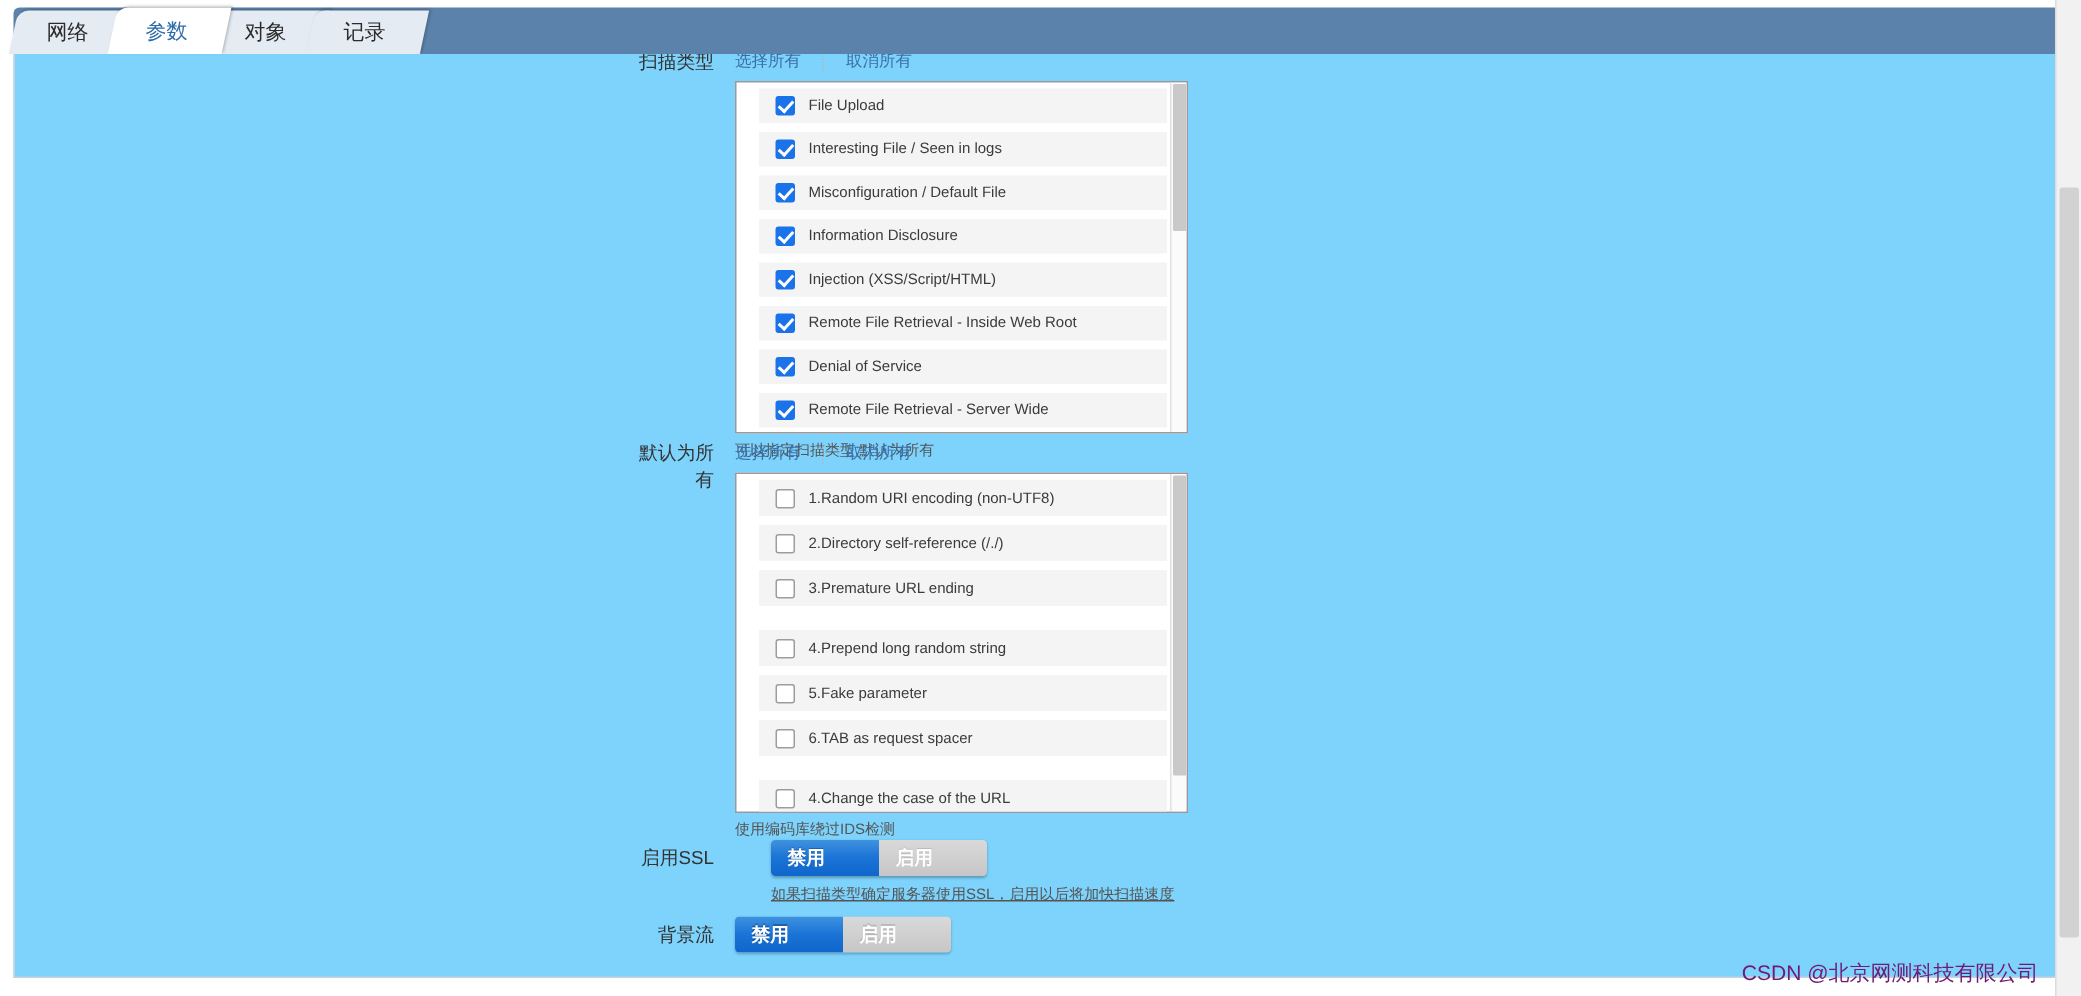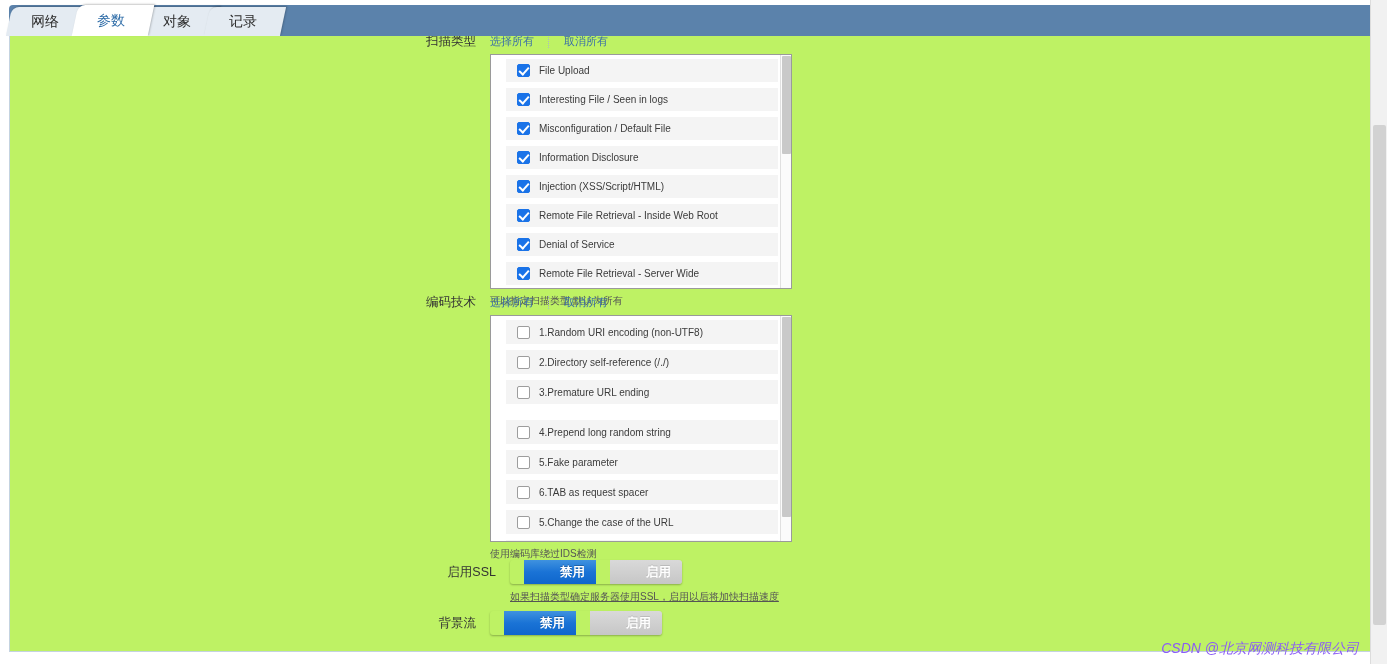--- a/index.html
+++ b/index.html
@@ -76,21 +76,21 @@
   }
   .tab:first-child { margin-left: 0; }
 
   
   .panel {
     position: absolute;
     left: 9px;
     top: 36px;
     width: 1369px;
     height: 616px;
-    background: #bef264;
+    background: #7dd3fc;
     border: 1px solid #c4d3e0;
     border-top: none;
     box-sizing: border-box;
     overflow: hidden;
   }
 
   
   .form-row {
     position: absolute;
     display: flex;
@@ -224,25 +224,24 @@
     border-radius: 3px;
     overflow: hidden;
     box-shadow: 0 1px 2px rgba(0,0,0,0.28);
     user-select: none;
   }
   .toggle .seg {
     min-width: 50px;
     padding: 0 11px;
     height: 24px;
     line-height: 24px;
-    text-align: right;
+    text-align: left;
     font-size: 12.5px;
     font-weight: bold;
     cursor: pointer;
-    margin-left: 14px;
   }
   .toggle .seg.on {
     color: #ffffff;
     background: linear-gradient(to bottom, #3f92df 0%, #1a73d6 50%, #0f66cc 100%);
     text-shadow: 0 -1px 0 rgba(0,0,0,0.25);
   }
   .toggle .seg.off {
     color: #ffffff;
     background: linear-gradient(to bottom, #d9d9d9 0%, #cfcfcf 55%, #c6c6c6 100%);
     text-shadow: 0 -1px 0 rgba(0,0,0,0.12);
@@ -269,23 +268,22 @@
     background: #d2d2d2;
     border-radius: 2px;
   }
 
   
   .watermark {
     position: absolute;
     right: 28px;
     bottom: 6px;
     font-size: 14px;
-    color: #8b5cf6;
+    color: #701a75;
     white-space: nowrap;
-    font-style: italic;
   }
 </style>
 </head>
 <body>
 
 <div id="app">
 
   <div class="tabbar">
     <div class="tabs">
       <div class="tab">
@@ -352,21 +350,21 @@
           </div>
           <div class="vscroll">
             <div class="thumb" style="top:1px; height:98px;"></div>
           </div>
         </div>
         <div class="hint">可以指定扫描类型,默认为所有</div>
       </div>
     </div>
 
     <div class="form-row" style="left:404px; top:257px;">
-      <div class="row-label">编码技术</div>
+      <div class="row-label">默认为所有</div>
       <div class="row-body">
         <div class="link-row">
           <a class="link">选择所有</a>
           <span class="link-sep"></span>
           <a class="link">取消所有</a>
         </div>
         <div class="listbox" style="height:227px;">
           <div class="listbox-inner" style="top:0px;">
 
             <div class="chk-item" style="height:24px; margin-bottom:6px;">
@@ -382,43 +380,43 @@
               <span class="lbl">3.Premature URL ending</span>
             </div>
             <div class="chk-item" style="height:24px; margin-bottom:6px;">
               <span class="cbx"></span>
               <span class="lbl">4.Prepend long random string</span>
             </div>
             <div class="chk-item" style="height:24px; margin-bottom:6px;">
               <span class="cbx"></span>
               <span class="lbl">5.Fake parameter</span>
             </div>
-            <div class="chk-item" style="height:24px; margin-bottom:6px;">
+            <div class="chk-item" style="height:24px; margin-bottom:16px;">
               <span class="cbx"></span>
               <span class="lbl">6.TAB as request spacer</span>
             </div>
             <div class="chk-item" style="height:24px; margin-bottom:6px;">
               <span class="cbx"></span>
-              <span class="lbl">5.Change the case of the URL</span>
+              <span class="lbl">4.Change the case of the URL</span>
             </div>
             <div class="chk-item" style="height:24px; margin-bottom:6px;">
               <span class="cbx"></span>
               <span class="lbl">8.Use Windows directory separator (\)</span>
             </div>
 
           </div>
           <div class="vscroll">
             <div class="thumb" style="top:1px; height:200px;"></div>
           </div>
         </div>
         <div class="hint">使用编码库绕过IDS检测</div>
       </div>
     </div>
 
-    <div class="form-row" style="left:424px; top:524px;">
+    <div class="form-row" style="left:404px; top:524px;gap:24px;">
       <div class="row-label" style="line-height:24px;">启用SSL</div>
       <div class="row-body">
         <div class="toggle">
           <div class="seg on">禁用</div>
           <div class="seg off">启用</div>
         </div>
         <div class="hint" style="margin-top:4px;text-decoration:underline;">如果扫描类型确定服务器使用SSL，启用以后将加快扫描速度</div>
       </div>
     </div>
 

